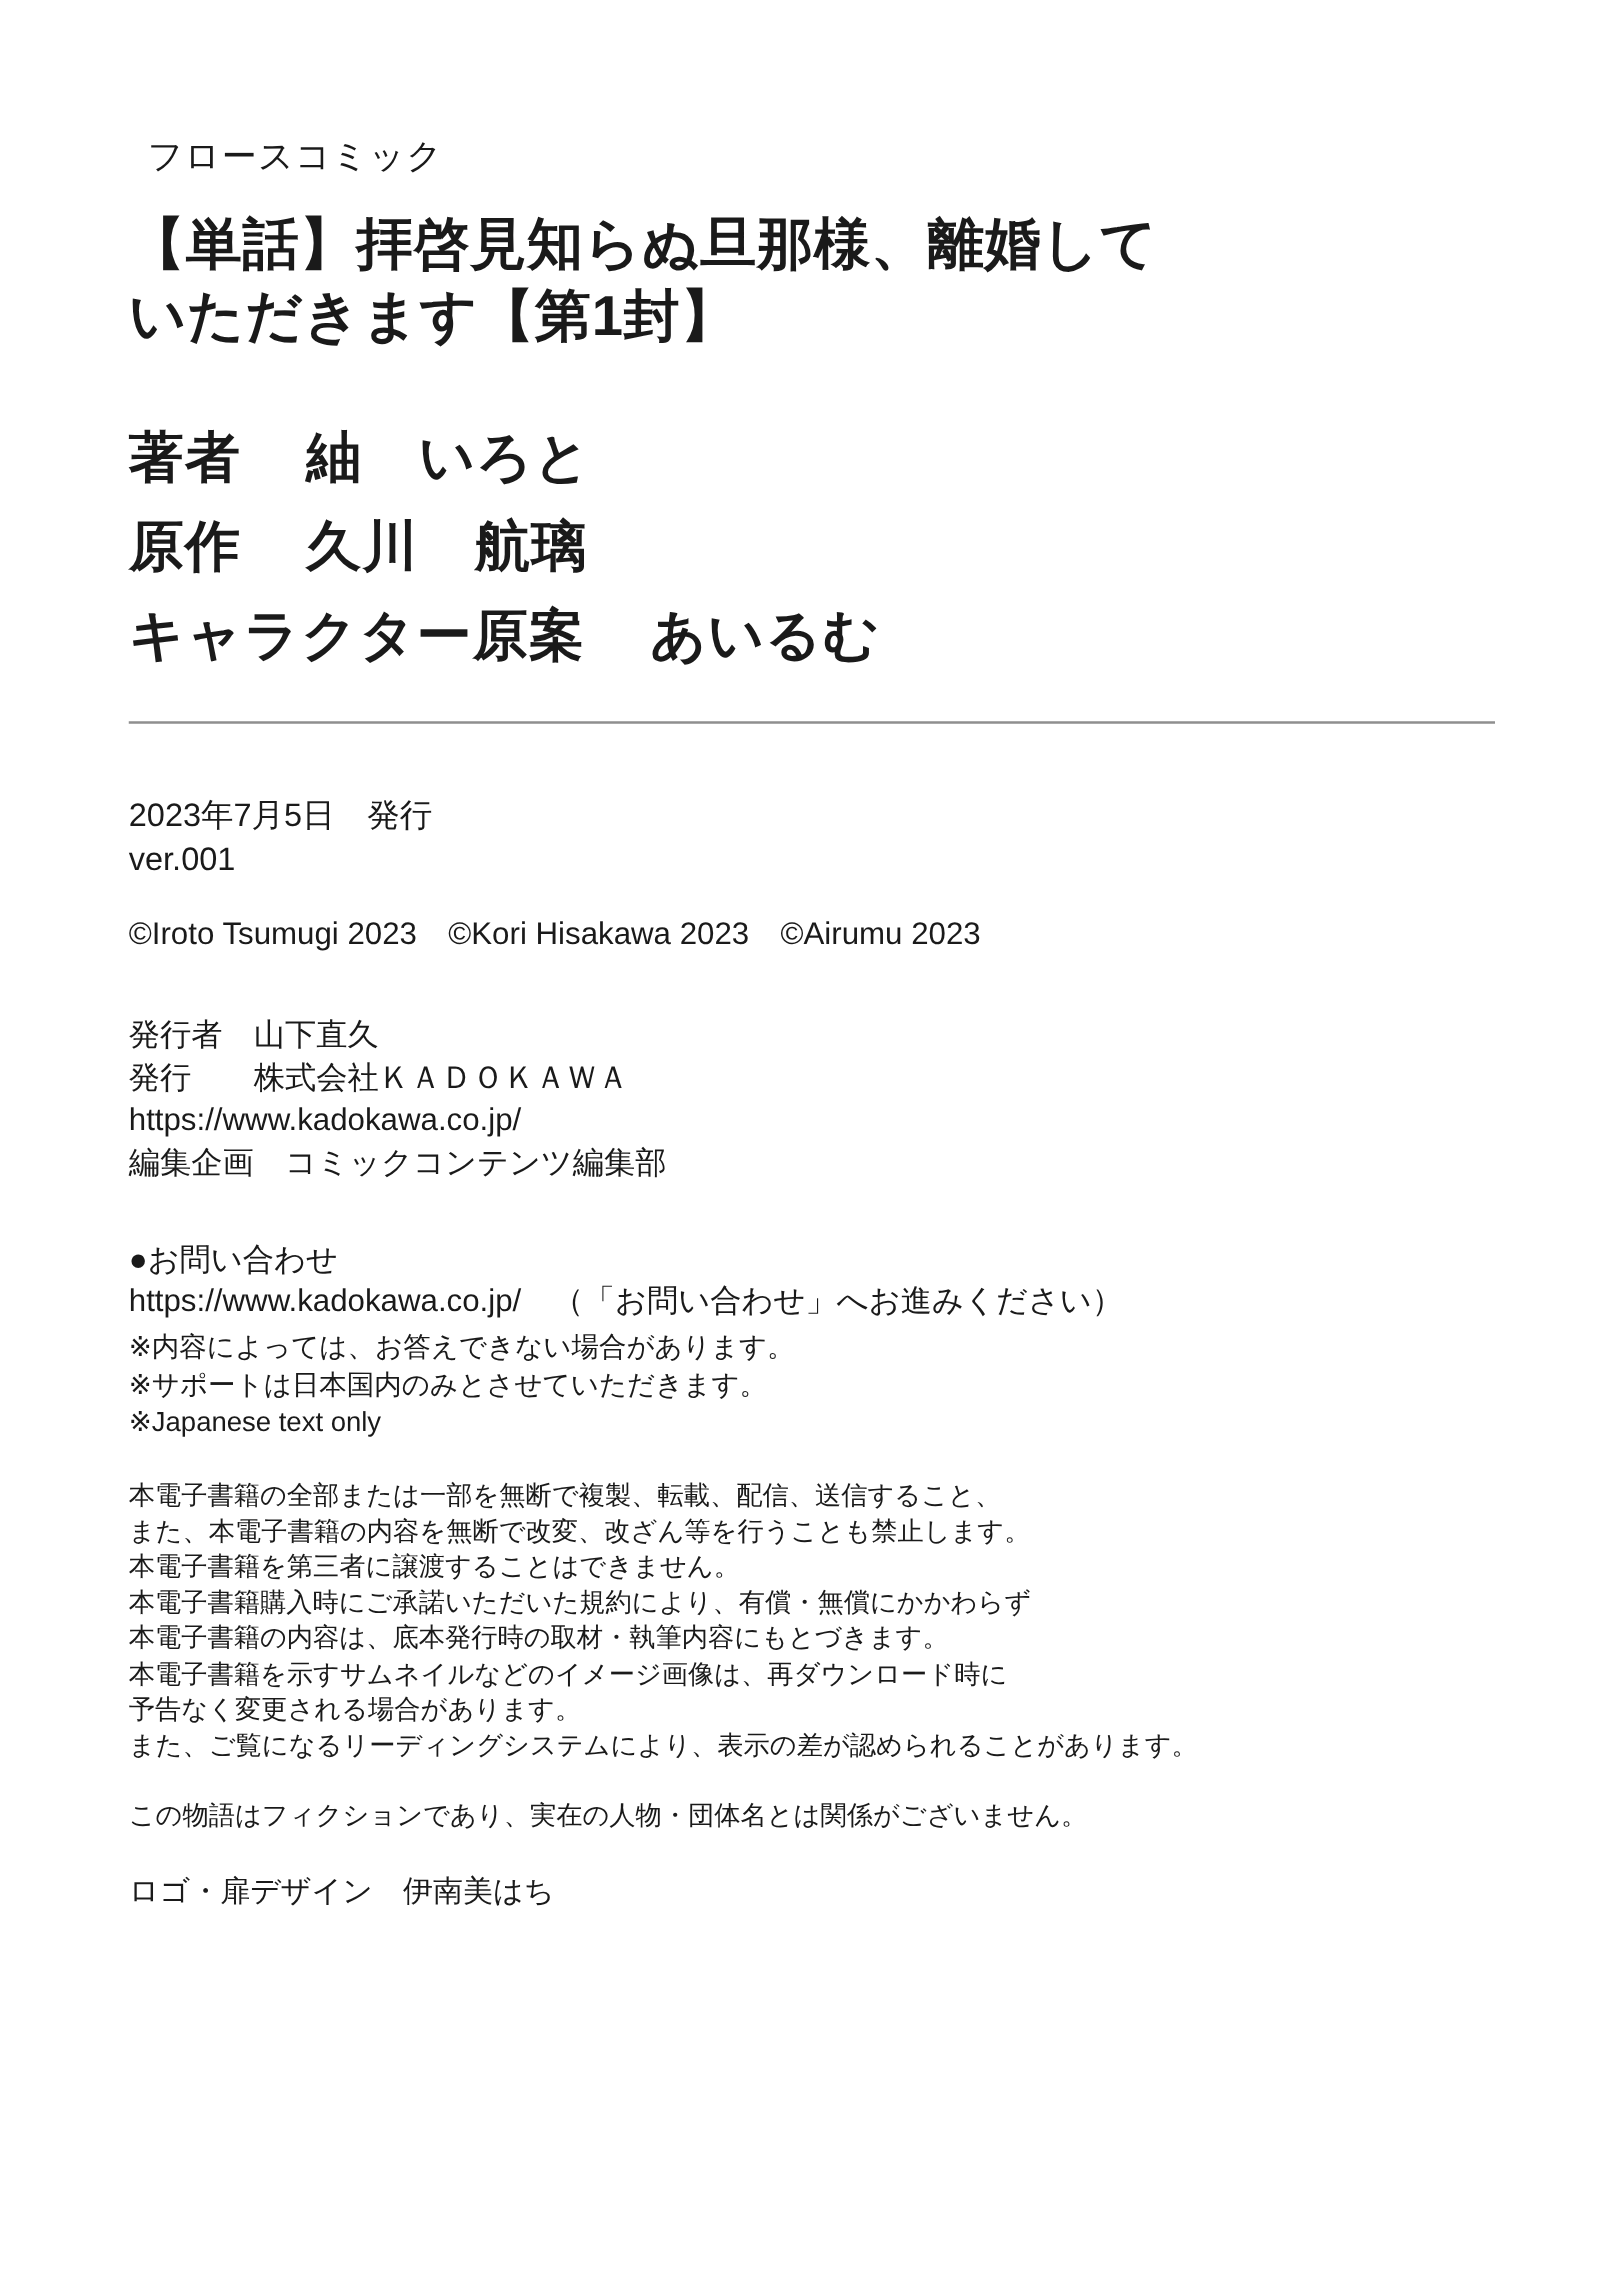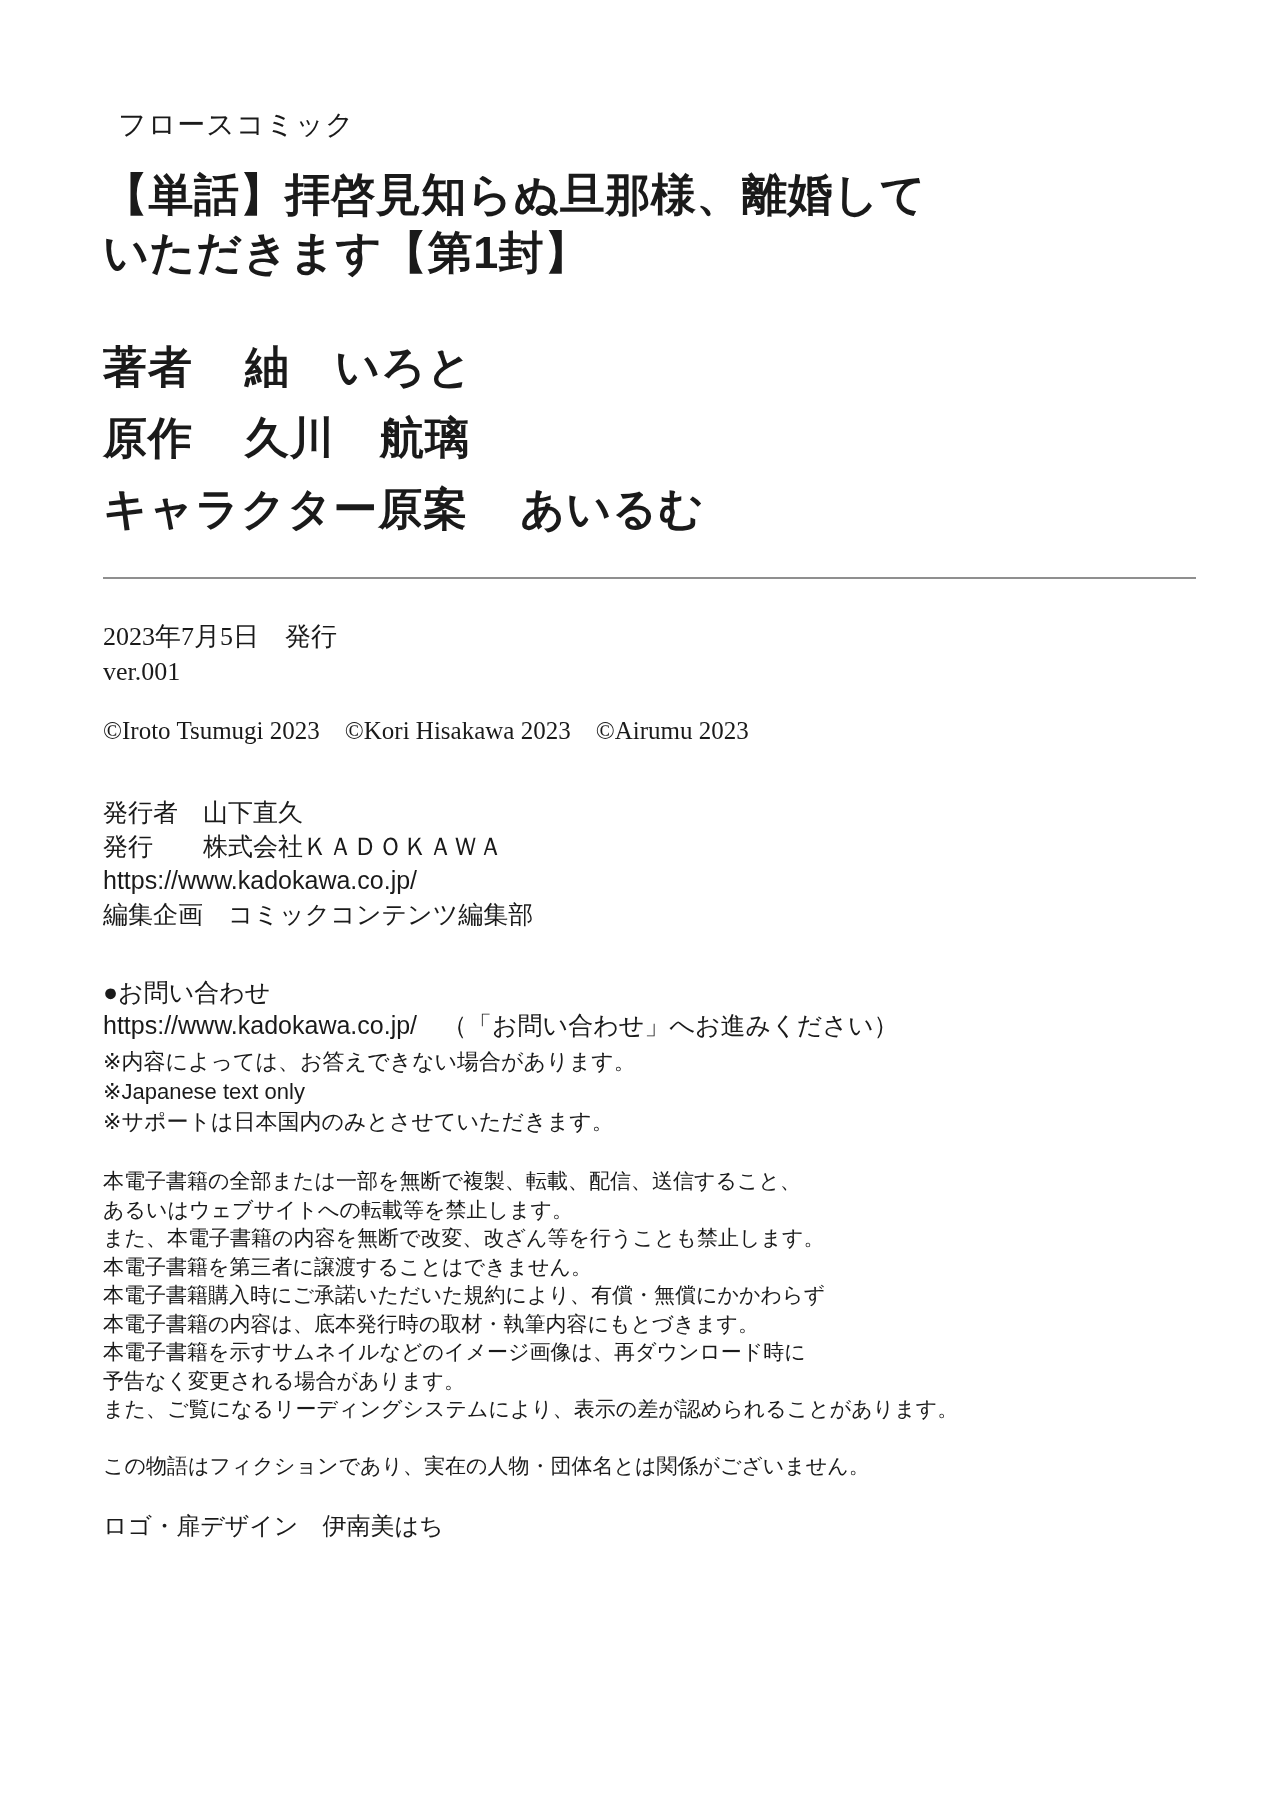--- a/index.html
+++ b/index.html
@@ -42,21 +42,21 @@
     margin-bottom: 27px;
     letter-spacing: 1px;
   }
   .credit-role { margin-right: 52px; }
   .divider {
     margin-top: 46px;
     border: none;
     border-top: 2px solid #8f8f8f;
     width: 100%;
   }
-  .edition-block { margin-top: 40px; font-family: Liberation Serif, serif; }
+  .edition-block { margin-top: 56px; }
   .edition-line {
     font-size: 26px;
     line-height: 1.35;
   }
   .copyright-line {
     margin-top: 26px;
     font-size: 25px;
     line-height: 1.3;
   }
   .publisher-block { margin-top: 48px; }
@@ -131,28 +131,27 @@
     <div class="publisher-line">発行　　株式会社ＫＡＤＯＫＡＷＡ</div>
     <div class="publisher-line">https://www.kadokawa.co.jp/</div>
     <div class="publisher-line">編集企画　コミックコンテンツ編集部</div>
   </div>
 
   <div class="contact-block">
     <div class="contact-heading">●お問い合わせ</div>
     <div class="contact-url">https://www.kadokawa.co.jp/　（「お問い合わせ」へお進みください）</div>
     <div class="contact-notes">
       <div class="note-line">※内容によっては、お答えできない場合があります。</div>
+      <div class="note-line">※サポートは日本国内のみとさせていただきます。</div>
       <div class="note-line">※Japanese text only</div>
-      <div class="note-line">※サポートは日本国内のみとさせていただきます。</div>
     </div>
   </div>
 
   <div class="legal-block">
     <div class="legal-line">本電子書籍の全部または一部を無断で複製、転載、配信、送信すること、</div>
-    <div class="legal-line">あるいはウェブサイトへの転載等を禁止します。</div>
     <div class="legal-line">また、本電子書籍の内容を無断で改変、改ざん等を行うことも禁止します。</div>
     <div class="legal-line">本電子書籍を第三者に譲渡することはできません。</div>
     <div class="legal-line">本電子書籍購入時にご承諾いただいた規約により、有償・無償にかかわらず</div>
     <div class="legal-line">本電子書籍の内容は、底本発行時の取材・執筆内容にもとづきます。</div>
     <div class="legal-line">本電子書籍を示すサムネイルなどのイメージ画像は、再ダウンロード時に</div>
     <div class="legal-line">予告なく変更される場合があります。</div>
     <div class="legal-line">また、ご覧になるリーディングシステムにより、表示の差が認められることがあります。</div>
     <div class="fiction-note">この物語はフィクションであり、実在の人物・団体名とは関係がございません。</div>
   </div>
 

